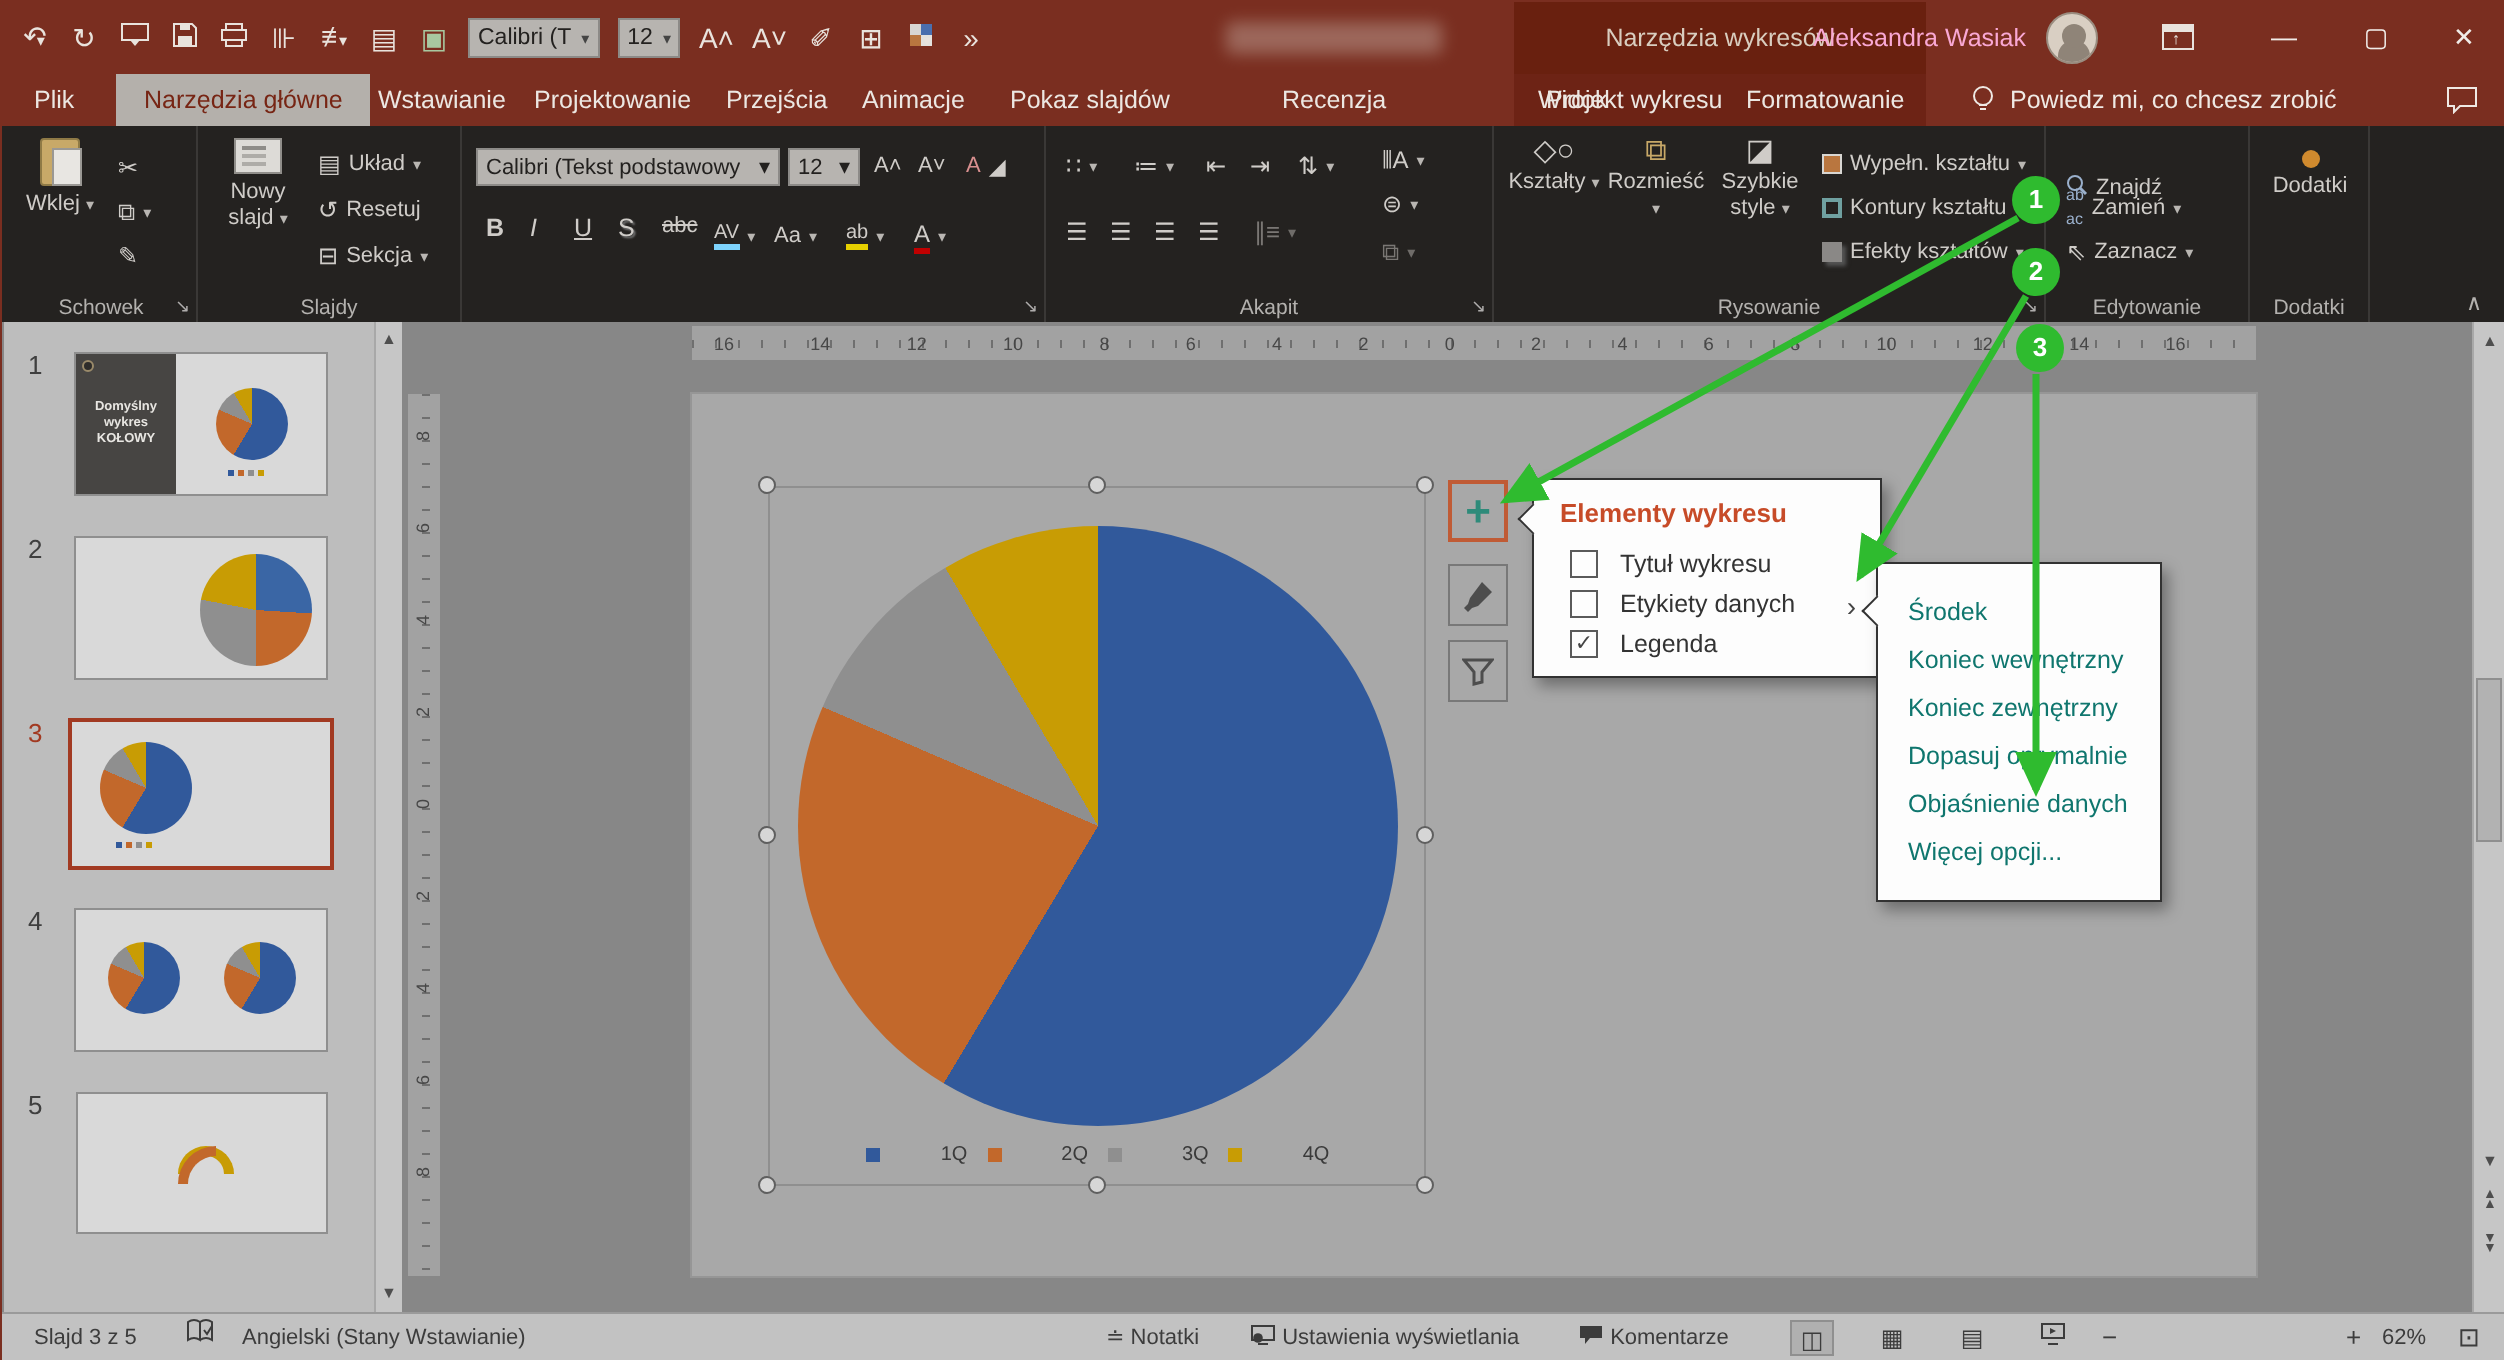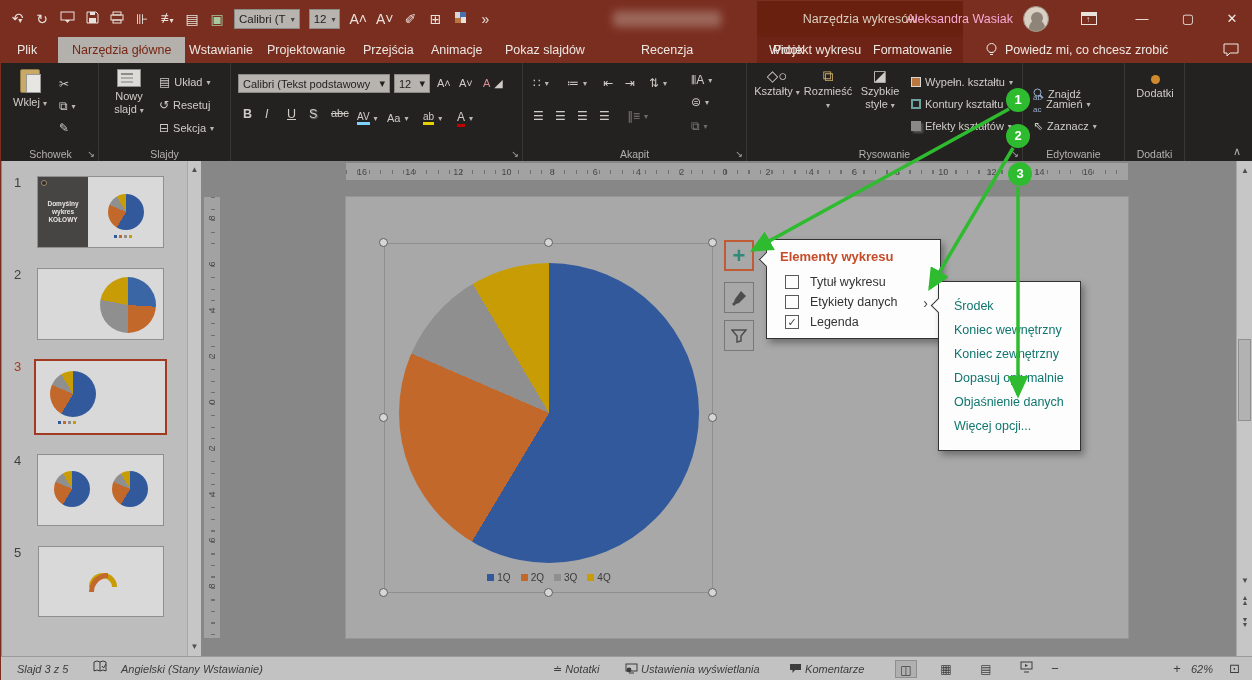--- a/index.html
+++ b/index.html
@@ -79,40 +79,40 @@
   .sbtn { position:absolute; left:0; width:16px; height:16px; font-size:8px; color:#4e4e4e; text-align:center; line-height:16px; cursor:pointer; }
   .sthumb { position:absolute; left:1px; width:13px; background:#b2b2b2; border:1px solid #8f8f8f; cursor:pointer; }
   .dblarr { line-height:5px; font-size:7px; }
 
   
   .chart-frame { position:absolute; left:383px; top:242px; width:329px; height:350px; border:1px solid #8f8f8f; cursor:move; }
   .handle { position:absolute; width:9px; height:9px; border-radius:50%; background:#d6d6d6; border:1px solid #5f5f5f; cursor:pointer; }
   .pie { position:absolute; left:398px; top:262px; width:300px; height:300px; border-radius:50%; }
   .legend { position:absolute; left:450px; top:568px; width:196px; height:16px; display:flex; justify-content:center; align-items:center; gap:10px; font-size:10px; color:#3a3a3a; }
   .legend .sw { width:7px; height:7px; display:inline-block; margin-right:3px; }
-  .legend .li { display:flex; align-items:center; }
+  .legend .li { display:flex; align-items:center;gap:27px; }
 
   
   .cbtn { position:absolute; left:723px; width:30px; height:31px; background:#a8a8a8; border:1px solid #787878; display:flex; align-items:center; justify-content:center; cursor:pointer; }
   .cbtn.plus { border:2px solid #c05b35; color:#2e8b7a; font-size:22px; font-weight:bold; line-height:22px; }
 
   
   .popup { position:absolute; background:#fdfdfd; border:1px solid #323232; box-shadow:3px 4px 7px rgba(0,0,0,.35); }
   .notch { position:absolute; width:11px; height:11px; background:#fdfdfd; border-left:1px solid #323232; border-bottom:1px solid #323232; transform:rotate(45deg); left:-6.5px; }
   #chart-popup { left:765px; top:238px; width:175px; height:100px; z-index:20; }
   #chart-popup .ptitle { position:absolute; left:13px; top:9px; font-size:13px; font-weight:bold; color:#c74b28; }
   .prow { position:absolute; left:18px; height:20px; display:flex; align-items:center; font-size:12.5px; color:#333; cursor:pointer; }
   .chk { width:14px; height:14px; border:1px solid #5a5a5a; background:#fdfdfd; margin-right:11px; font-size:11px; line-height:13px; text-align:center; color:#444; font-weight:bold; }
   .subarrow { position:absolute; right:12px; font-size:14px; color:#444; cursor:pointer; }
   #submenu { left:937px; top:280px; width:143px; height:170px; z-index:22; }
   .mitem { position:absolute; left:15px; height:24px; line-height:24px; font-size:12.5px; color:#0f766e; white-space:nowrap; cursor:pointer; }
 
   
   .statusbar { position:absolute; left:0; top:655px; width:1252px; height:25px; background:#c2c2c2; border-top:1px solid #9a9a9a; font-size:11px; color:#3c3c3c; }
-  .sitem { position:absolute; top:0; height:24px; line-height:24px; white-space:nowrap; cursor:pointer;font-style:italic; }
+  .sitem { position:absolute; top:0; height:24px; line-height:24px; white-space:nowrap; cursor:pointer; }
   .viewbtn { position:absolute; top:3px; width:22px; height:18px; text-align:center; line-height:18px; font-size:12px; cursor:pointer; }
   .viewbtn.active { background:#b0b0b0; border:1px solid #8f8f8f; }
 
   
   .overlay { position:absolute; left:0; top:0; z-index:40; pointer-events:none; }
   .badge { position:absolute; width:24px; height:24px; border-radius:50%; background:#2fbb2f; color:#fff; font-size:13px; font-weight:bold; text-align:center; line-height:24px; z-index:45; }
 </style>
 </head>
 <body>
 

